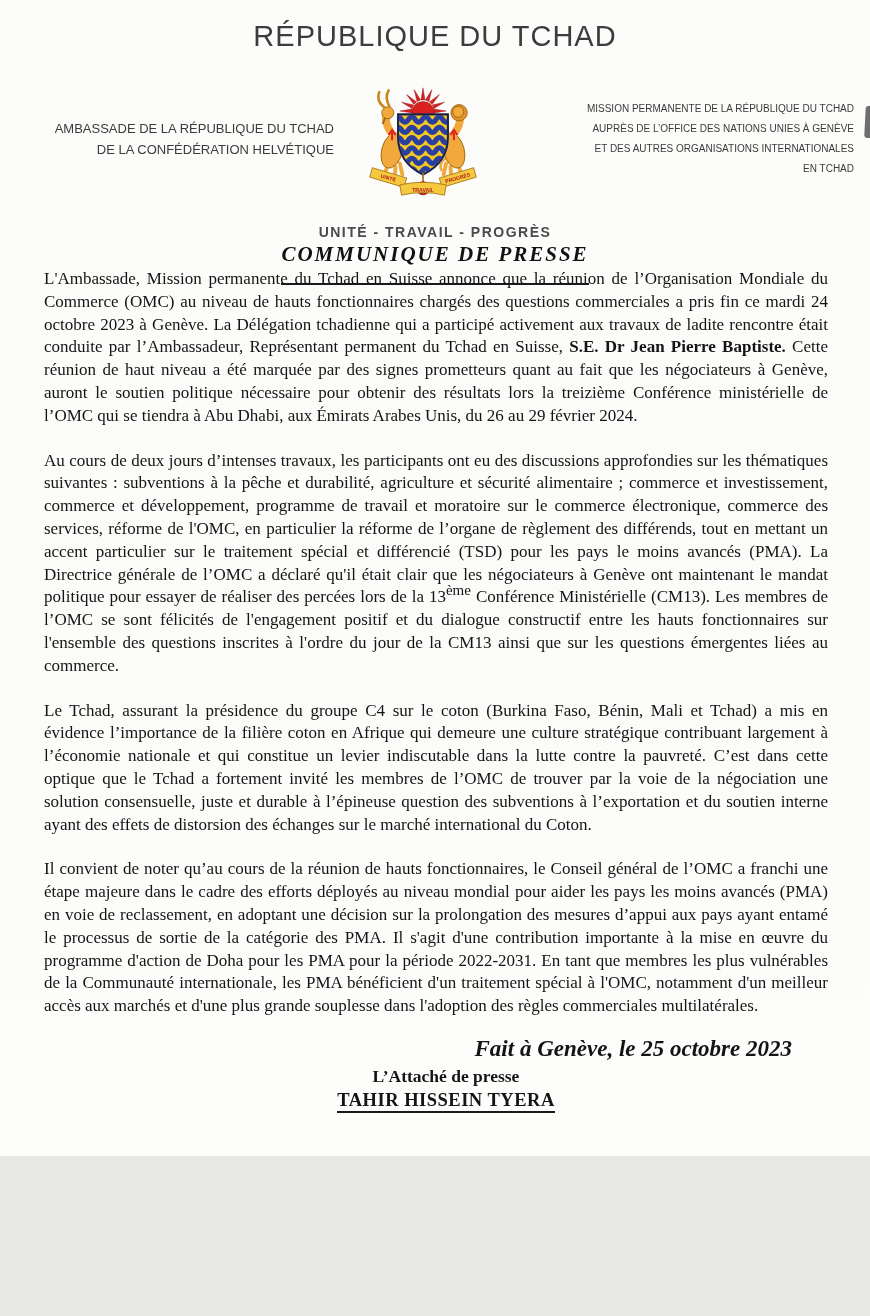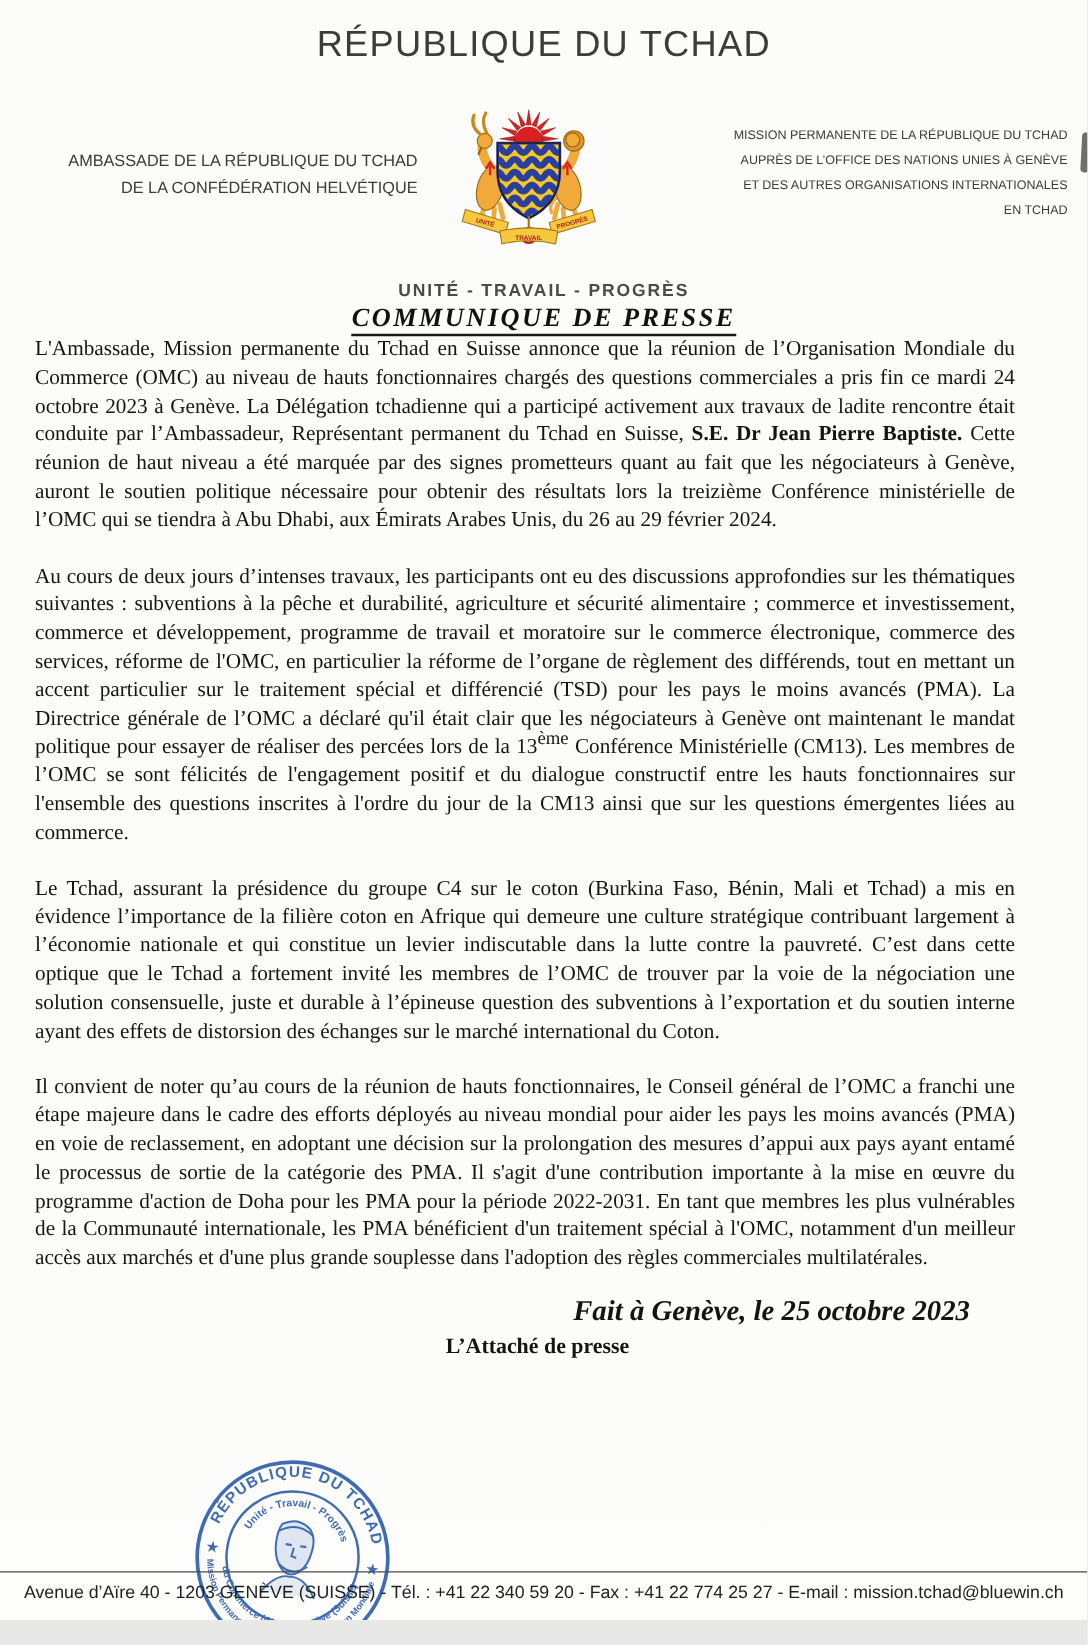--- a/index.html
+++ b/index.html
@@ -1,17 +1,17 @@
 <!DOCTYPE html>
 <html><head>
 <meta charset="utf-8">
 <style>
   html,body { margin:0; padding:0; background:#e8e8e6; }
   .page {
-    position:relative; width:870px; height:1296px; margin:0 auto;
+    position:relative; width:870px; height:1156px; margin:0 auto;
     background:linear-gradient(180deg,#fcfcfa 0%, #fbfbf9 60%, #fdfdfc 100%);
     overflow:hidden; color:#161616;
     font-family:"Liberation Serif", serif;
   }
   
   .country-title {
     position:absolute; top:20px; left:0; right:0; text-align:center;
     font-family:"Liberation Sans", sans-serif; font-size:29px; font-weight:500;
     letter-spacing:1px; color:#3c3c3c;
   }
@@ -24,25 +24,25 @@
   .hdr-right { top:99px; left:520px; width:334px; font-size:10px; line-height:20px; }
   .arms { position:absolute; top:80px; left:350px; width:146px; height:129px; }
   .motto-line {
     position:absolute; top:224px; left:0; right:0; text-align:center;
     font-family:"Liberation Sans", sans-serif; font-size:14px; font-weight:bold;
     letter-spacing:1.5px; color:#4a4a4a;
   }
   .doc-title-wrap { position:absolute; top:242px; left:0; right:0; text-align:center; }
   .doc-title {
     display:inline-block; font-size:21px; font-weight:bold; font-style:italic;
-    letter-spacing:2px; color:#111; border-bottom:2.5px solid #1a1a1a; padding-bottom:0px;
+    letter-spacing:2px; color:#111; border-bottom:2.5px solid #1a1a1a; padding-bottom:16px;
   }
   
   .body-block {
-    position:absolute; top:268px; left:28px; width:784px;
+    position:absolute; top:268px; left:44px; width:784px;
     font-size:17px; line-height:22.8px; color:#141414;
   }
   .para { margin:0 0 22px 0; text-align:justify; }
   .para:last-of-type { margin-bottom:20px; }
   .para b { font-weight:bold; }
   .para sup { font-size:15px; line-height:0; }
   .dateline {
     text-align:right; padding-right:36px; font-weight:bold; font-style:italic;
     font-size:23px; margin:4px 0 4px 0;
   }
@@ -167,20 +167,21 @@
 
   <div class="body-block">
     <p class="para"><span>L'Ambassade, Mission permanente du Tchad en Suisse annonce que la réunion de l’Organisation Mondiale du Commerce (OMC) au niveau de hauts fonctionnaires chargés des questions commerciales a pris fin ce mardi 24 octobre 2023 à Genève. La Délégation tchadienne qui a participé activement aux travaux de ladite rencontre était conduite par l’Ambassadeur, Représentant permanent du Tchad en Suisse, </span><b>S.E. Dr Jean Pierre Baptiste.</b><span> Cette réunion de haut niveau a été marquée par des signes prometteurs quant au fait que les négociateurs à Genève, auront le soutien politique nécessaire pour obtenir des résultats lors la treizième Conférence ministérielle de l’OMC qui se tiendra à Abu Dhabi, aux Émirats Arabes Unis, du 26 au 29 février 2024.</span></p>
     <p class="para"><span>Au cours de deux jours d’intenses travaux, les participants ont eu des discussions approfondies sur les thématiques suivantes : subventions à la pêche et durabilité, agriculture et sécurité alimentaire ; commerce et investissement, commerce et développement, programme de travail et moratoire sur le commerce électronique, commerce des services, réforme de l'OMC, en particulier la réforme de l’organe de règlement des différends, tout en mettant un accent particulier sur le traitement spécial et différencié (TSD) pour les pays le moins avancés (PMA). La Directrice générale de l’OMC a déclaré qu'il était clair que les négociateurs à Genève ont maintenant le mandat politique pour essayer de réaliser des percées lors de la 13</span><sup>ème</sup><span> Conférence Ministérielle (CM13). Les membres de l’OMC se sont félicités de l'engagement positif et du dialogue constructif entre les hauts fonctionnaires sur l'ensemble des questions inscrites à l'ordre du jour de la CM13 ainsi que sur les questions émergentes liées au commerce.</span></p>
     <p class="para">Le Tchad, assurant la présidence du groupe C4 sur le coton (Burkina Faso, Bénin, Mali et Tchad) a mis en évidence l’importance de la filière coton en Afrique qui demeure une culture stratégique contribuant largement à l’économie nationale et qui constitue un levier indiscutable dans la lutte contre la pauvreté. C’est dans cette optique que le Tchad a fortement invité les membres de l’OMC de trouver par la voie de la négociation une solution consensuelle, juste et durable à l’épineuse question des subventions à l’exportation et du soutien interne ayant des effets de distorsion des échanges sur le marché international du Coton.</p>
     <p class="para">Il convient de noter qu’au cours de la réunion de hauts fonctionnaires, le Conseil général de l’OMC a franchi une étape majeure dans le cadre des efforts déployés au niveau mondial pour aider les pays les moins avancés (PMA) en voie de reclassement, en adoptant une décision sur la prolongation des mesures d’appui aux pays ayant entamé le processus de sortie de la catégorie des PMA. Il s'agit d'une contribution importante à la mise en œuvre du programme d'action de Doha pour les PMA pour la période 2022-2031. En tant que membres les plus vulnérables de la Communauté internationale, les PMA bénéficient d'un traitement spécial à l'OMC, notamment d'un meilleur accès aux marchés et d'une plus grande souplesse dans l'adoption des règles commerciales multilatérales.</p>
 
     <div class="dateline">Fait à Genève, le 25 octobre 2023</div>
     <div class="signature">
       <div class="sig-role">L’Attaché de presse</div>
+      <span class="sig-name">TAHIR HISSEIN TYERA</span>
     </div>
   </div>
 
   <svg class="stamp" viewBox="0 0 180 180" xmlns="http://www.w3.org/2000/svg" xmlns:xlink="http://www.w3.org/1999/xlink">
     <defs>
       <path id="arcTop" d="M 24,90 A 66,66 0 0 1 156,90"></path>
       <path id="arcMid" d="M 48,90 A 42,42 0 0 1 132,90"></path>
       <path id="arcBotOuter" d="M 20,90 A 70,70 0 0 0 160,90"></path>
       <path id="arcBotInner" d="M 32,90 A 58,58 0 0 0 148,90"></path>
     </defs>

